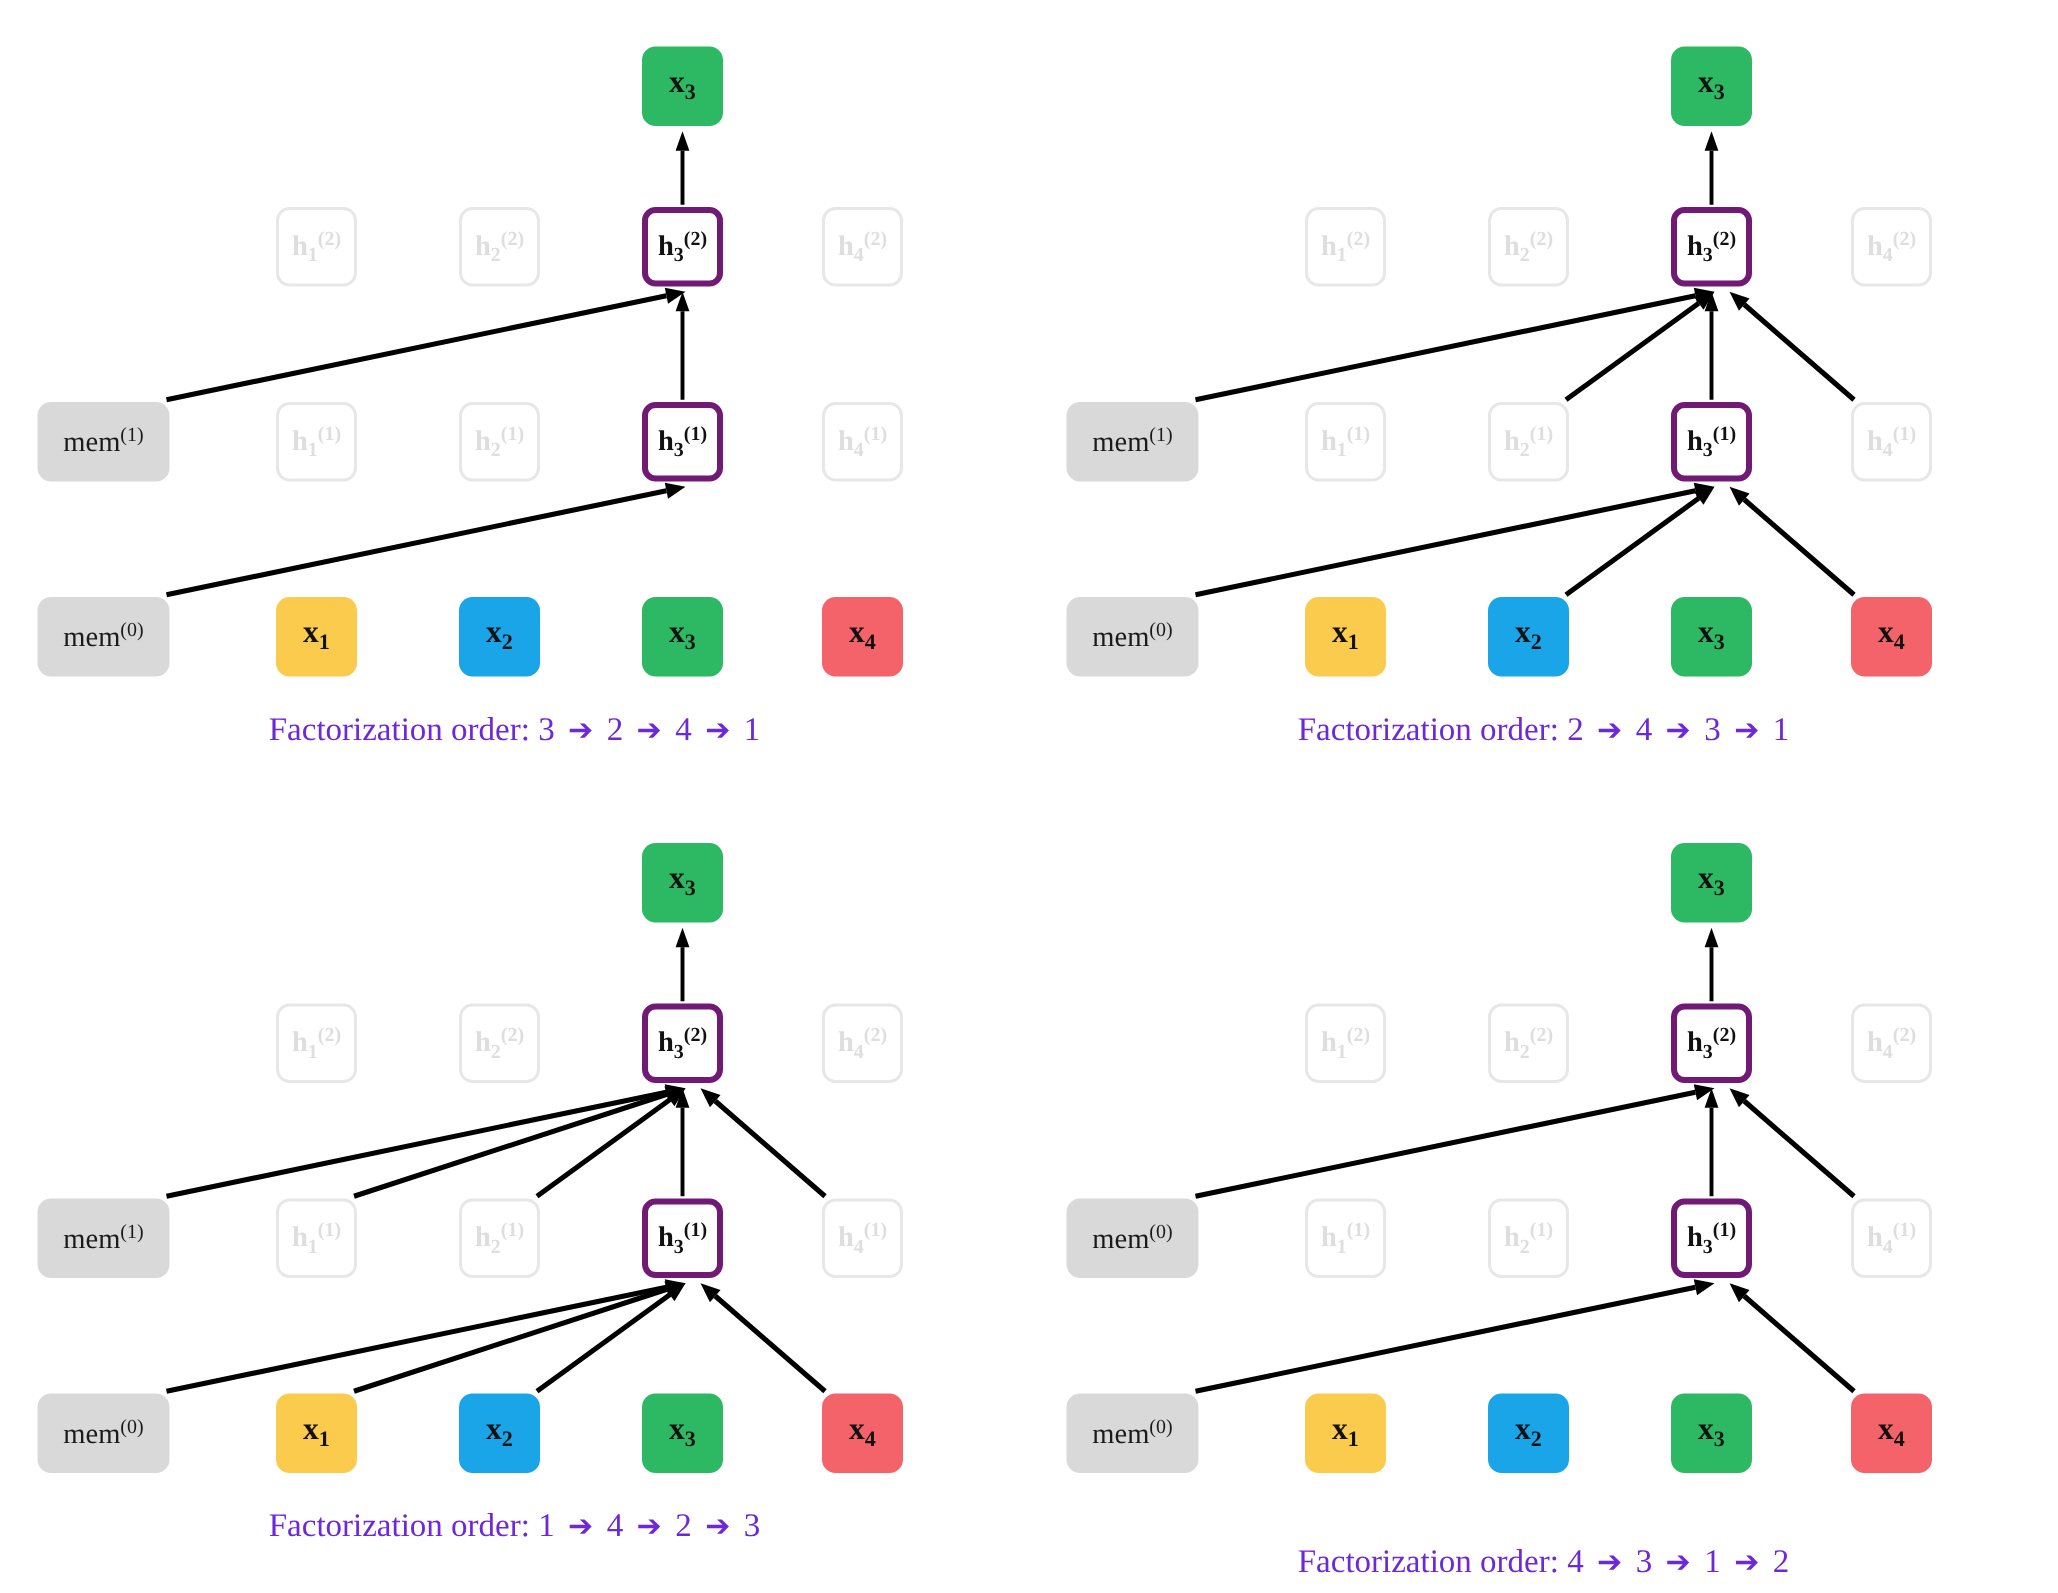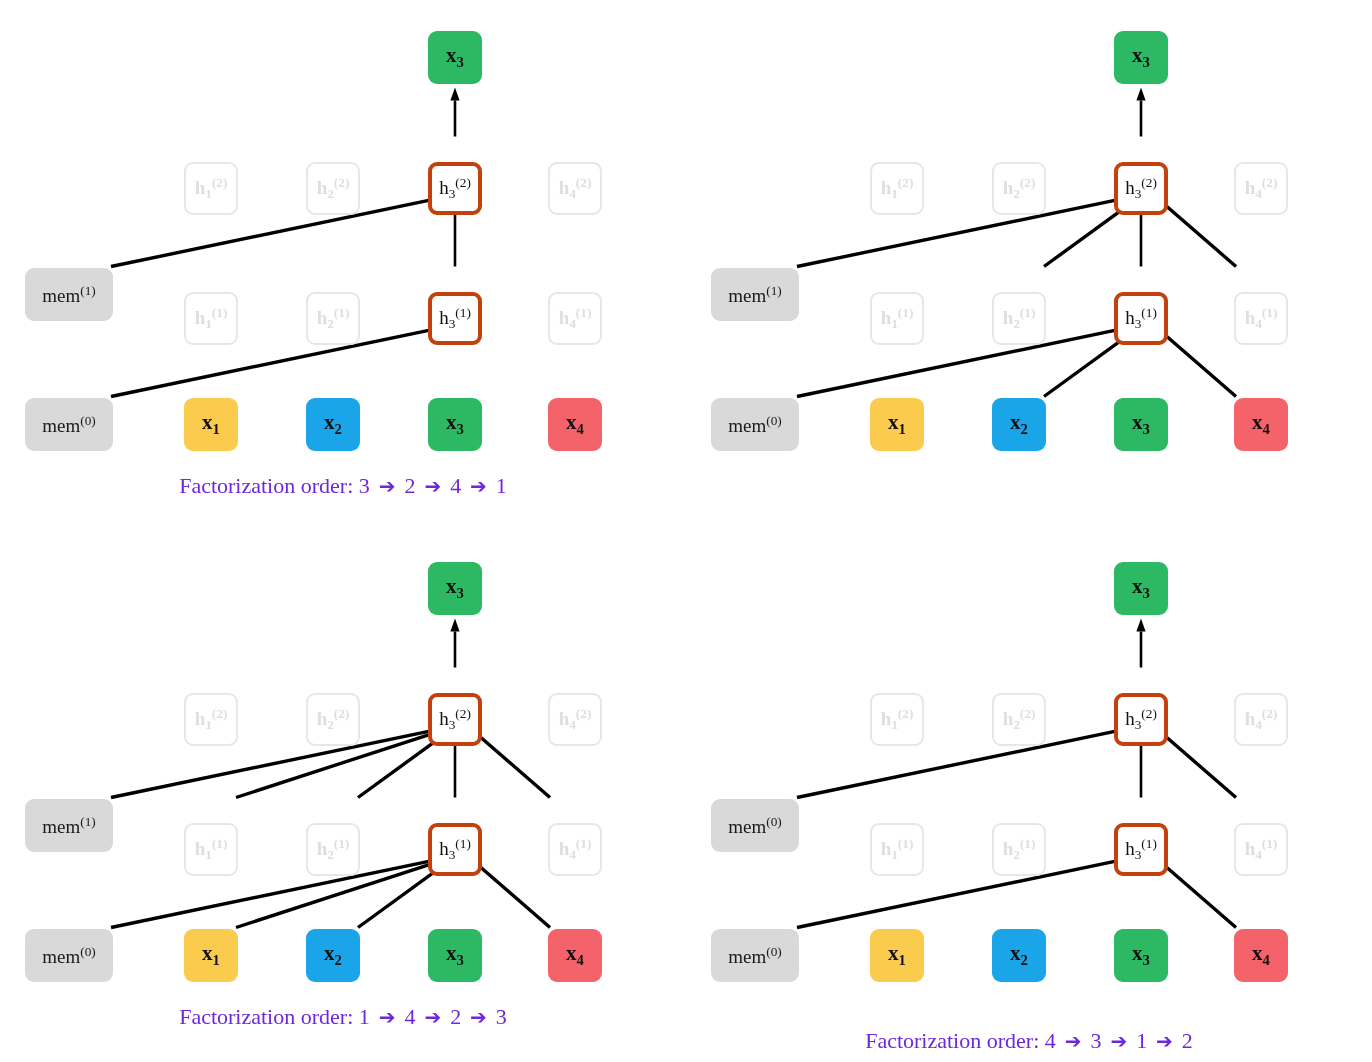--- a/index.html
+++ b/index.html
@@ -61,26 +61,25 @@
     font-size: 19px;
     color: #1a1a1a;
   }
 
   
   .hid {
     width: 54px;
     height: 53px;
     background: #ffffff;
     font-size: 19px;
-    margin-top: 24px;
   }
   .hid.active {
-    border: 4px solid #c2410c;
+    border: 4px solid #701a75;
     color: #111111;
-    font-weight: normal;
+    font-weight: bold;
   }
   .hid.faded {
     border: 2px solid #e7e7e7;
     color: #dedede;
     font-weight: bold;
   }
 
   .sub  { font-size: 0.70em; vertical-align: -0.32em; }
   .sup  { font-size: 0.70em; vertical-align:  0.52em; }
   .lbl  { white-space: nowrap; }
@@ -245,20 +244,21 @@
       </div>
       <div class="node tok" style="background: rgb(25, 165, 232); left: 306px; top: 397.5px;">
         <span class="lbl"><span>x</span><span class="sub">2</span></span>
       </div>
       <div class="node tok" style="background: rgb(45, 184, 100); left: 428px; top: 397.5px;">
         <span class="lbl"><span>x</span><span class="sub">3</span></span>
       </div>
       <div class="node tok" style="background: rgb(244, 99, 106); left: 548px; top: 397.5px;">
         <span class="lbl"><span>x</span><span class="sub">4</span></span>
       </div>
+      <div class="caption" style="top: 473px;"><span>Factorization order: </span><span>2</span><span class="arrw"> ➔ </span><span>4</span><span class="arrw"> ➔ </span><span>3</span><span class="arrw"> ➔ </span><span>1</span></div>
     </div>
     <div class="panel" style="left: 0px; top: 531px;">
       <svg class="panel-svg" viewBox="0 0 686 531">
         <g>
           <line x1="111" y1="266.5" x2="444.27264283142813" y2="197.1484673876797" stroke="#000000" stroke-width="3.4" stroke-linecap="butt"></line>
           <polygon points="457,194.5 445.37277543861813,202.43521575000952 443.1725102242381,191.86171902534986" fill="#000000"></polygon>
         </g>
         <g>
           <line x1="236" y1="266.5" x2="444.6394374061957" y2="198.52697061879596" stroke="#000000" stroke-width="3.4" stroke-linecap="butt"></line>
           <polygon points="457,194.5 446.31217904784944,203.66135815776082 442.966695764542,193.3925830798311" fill="#000000"></polygon>

